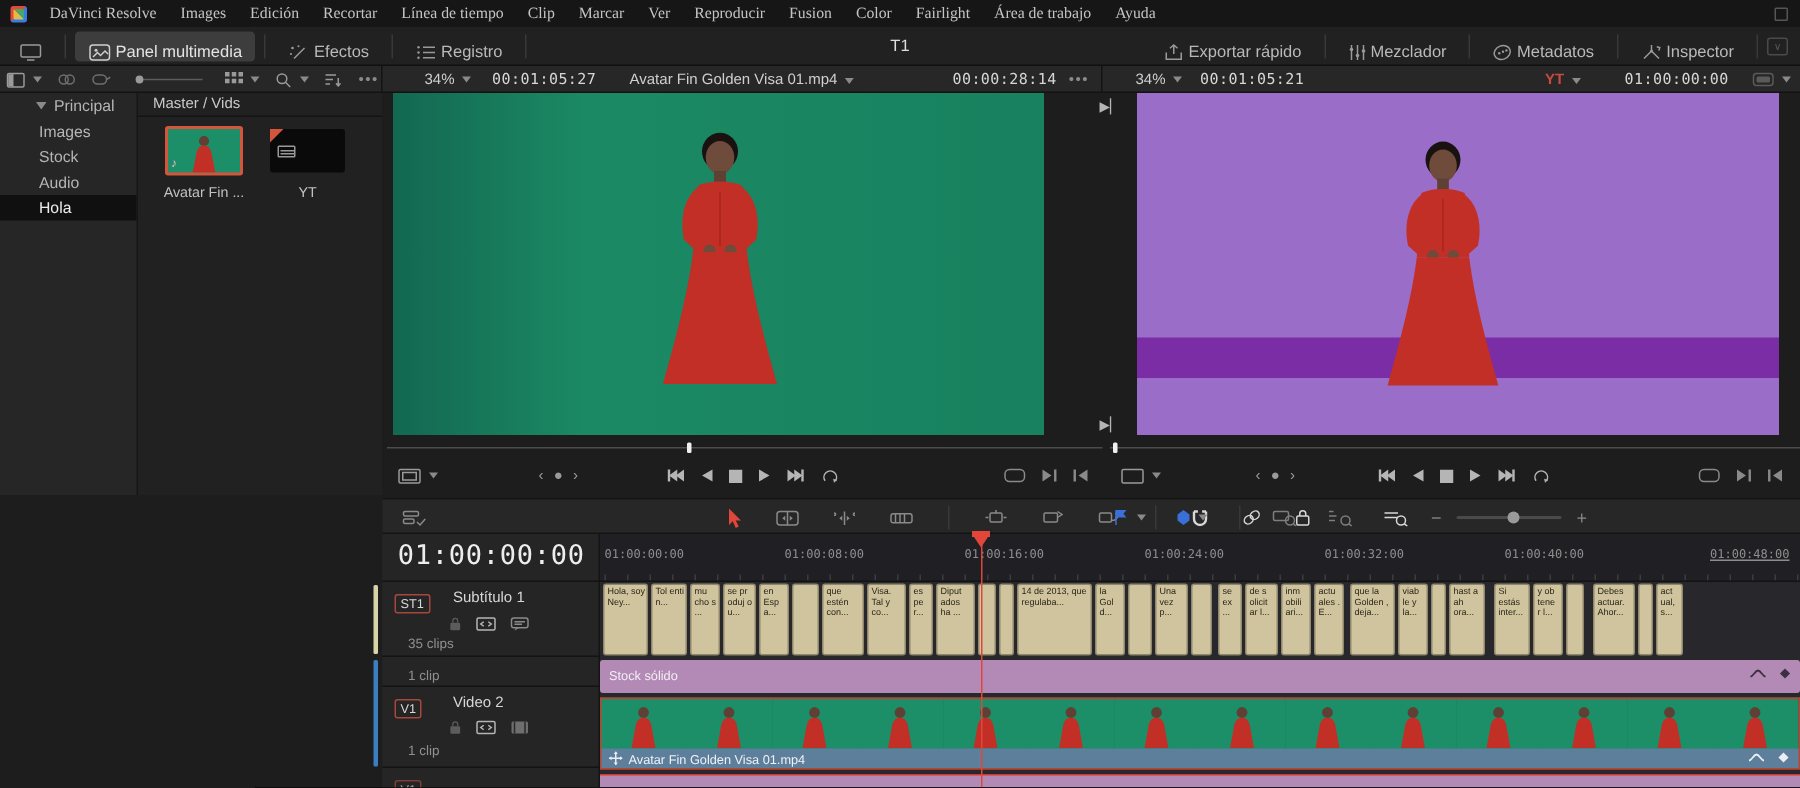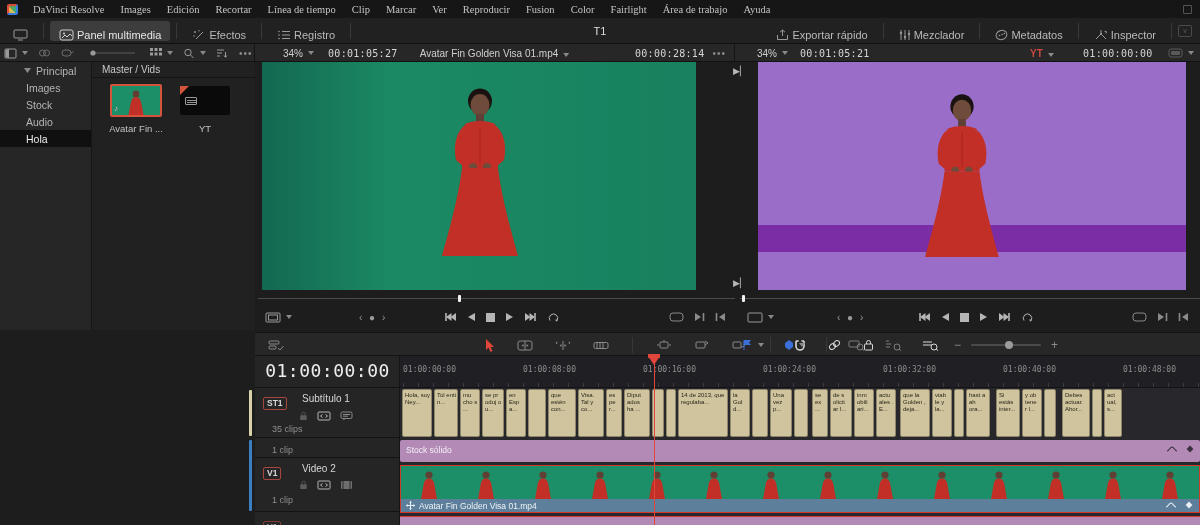--- a/index.html
+++ b/index.html
@@ -73,21 +73,21 @@
   .vslider { position:relative; width:70px; height:2px; background:#4a4a4a; border-radius:1px; }
   .vslider .knob { position:absolute; top:-3px; width:8px; height:8px; border-radius:50%; background:#9a9a9a; }
   .volbar { position:relative; width:52px; height:3px; border-radius:2px; background:linear-gradient(90deg,#4d9b45,#62b852); }
   .volbar .knob { position:absolute; right:-2px; top:-3px; width:9px; height:9px; border-radius:50%; background:#a8a8a8; }
 
   
   #timeline { left:255px; top:356px; width:945px; height:169px; background:#28282c; }
   #tl-head { position:absolute; left:0; top:0; width:145px; height:169px; background:#252525; border-right:1px solid #151515; }
   #big-tc { position:absolute; left:0; top:4px; width:145px; text-align:center; font-size:18px; color:#ededed; letter-spacing:.5px; }
   .trk-div { position:absolute; left:0; width:145px; height:1px; background:#131313; }
-  .badge { display:inline-block; border:1px solid #a8473c; border-radius:2px; color:#d8d8d8; font-size:8.5px; padding:0 3px; line-height:11px;font-weight:bold; }
+  .badge { display:inline-block; border:1px solid #a8473c; border-radius:2px; color:#d8d8d8; font-size:8.5px; padding:0 3px; line-height:11px; }
   .trk-name { font-size:10px; color:#d6d6d6; margin-left:9px; }
   .trk-count { position:absolute; left:17px; font-size:9px; color:#8f8f8f; }
   .trk-icons { position:absolute; display:flex; gap:9px; align-items:center; }
   .scroll-strip { position:absolute; width:3px; border-radius:1px; }
 
   #ruler { position:absolute; left:145px; top:0; width:800px; height:32px; background:#202024; border-bottom:1px solid #131313; overflow:hidden; }
   .tick-label { position:absolute; top:9px; font-size:8px; color:#8d8d8d; font-family:"DejaVu Sans Mono", monospace; }
   .tick-minor { position:absolute; bottom:0; width:1px; height:4px; background:#3b3b40; }
 
   #clips { position:absolute; left:145px; top:32px; width:800px; height:137px; overflow:hidden; }
@@ -673,21 +673,21 @@
     <div class="scroll-strip" style="left:-6px;top:34px;height:46px;background:#d8d3a8"></div>
     <div class="scroll-strip" style="left:-6px;top:84px;height:71px;background:#3c7fc1"></div>
 
     <div id="ruler">
         <span class="tick-label" style="left: 3px;">01:00:00:00</span>
         <span class="tick-label" style="left: 123px;">01:00:08:00</span>
         <span class="tick-label" style="left: 243px;">01:00:16:00</span>
         <span class="tick-label" style="left: 363px;">01:00:24:00</span>
         <span class="tick-label" style="left: 483px;">01:00:32:00</span>
         <span class="tick-label" style="left: 603px;">01:00:40:00</span>
-        <span class="tick-label" style="left: 723px;">01:00:48:00</span>
+        <span class="tick-label" style="left: 740px; text-decoration: underline;">01:00:48:00</span>
         <span class="tick-minor" style="left: 3px;"></span>
         <span class="tick-minor" style="left: 18px;"></span>
         <span class="tick-minor" style="left: 33px;"></span>
         <span class="tick-minor" style="left: 48px;"></span>
         <span class="tick-minor" style="left: 63px;"></span>
         <span class="tick-minor" style="left: 78px;"></span>
         <span class="tick-minor" style="left: 93px;"></span>
         <span class="tick-minor" style="left: 108px;"></span>
         <span class="tick-minor" style="left: 123px;"></span>
         <span class="tick-minor" style="left: 138px;"></span>

